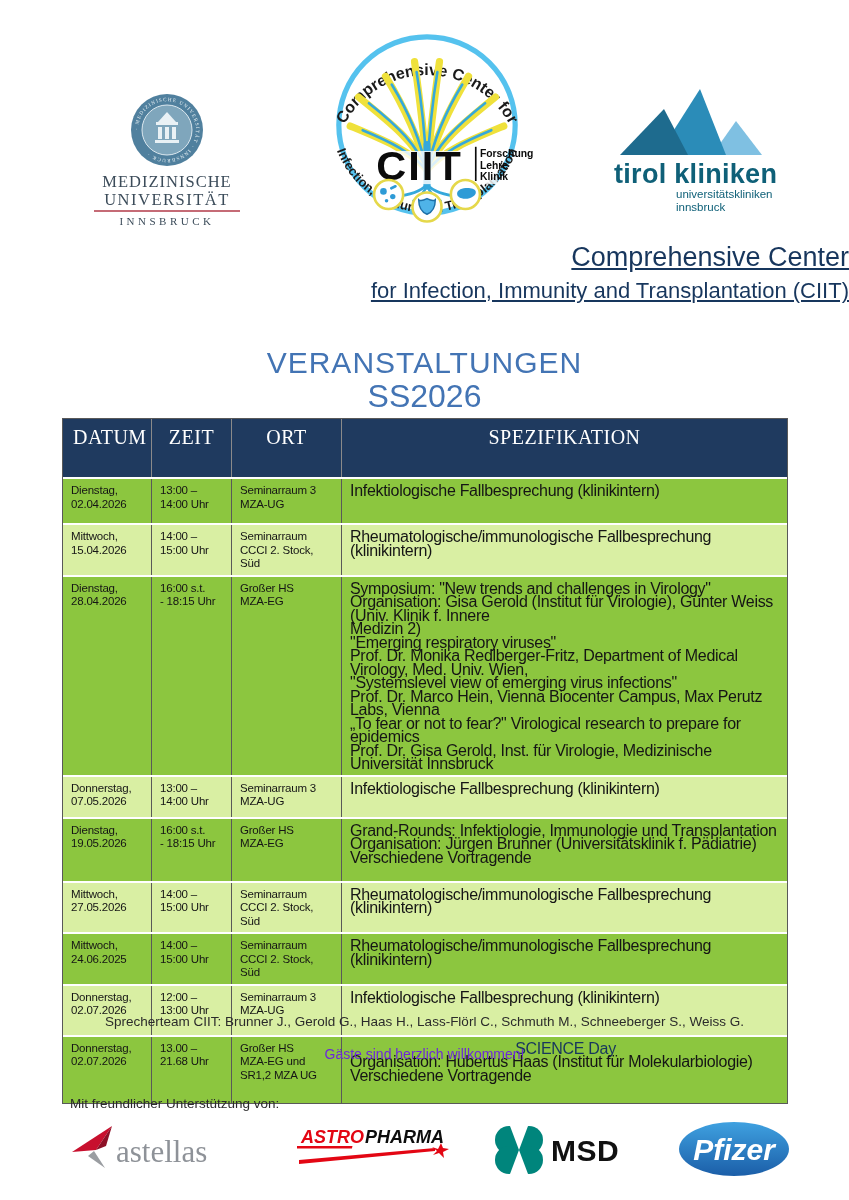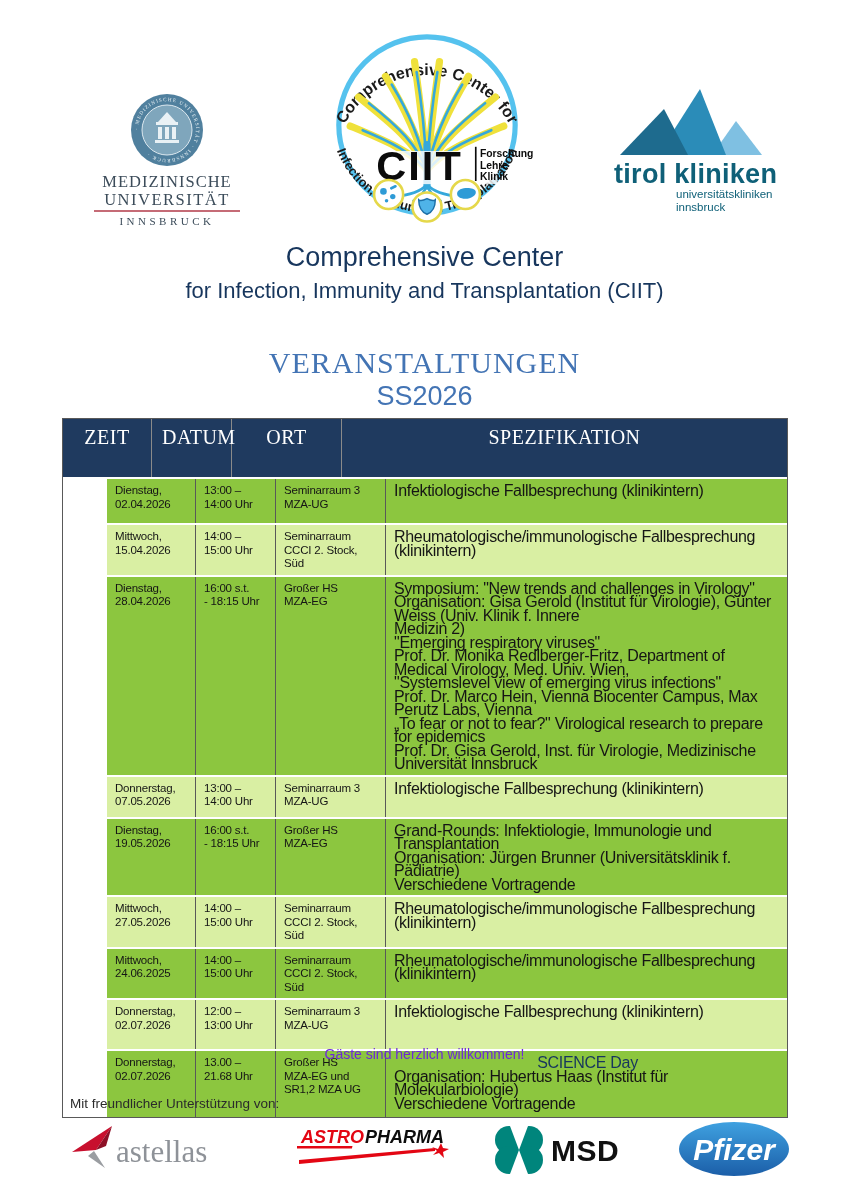--- a/index.html
+++ b/index.html
@@ -5,34 +5,34 @@
   * { margin:0; padding:0; box-sizing:border-box; }
   body { background:#e8e8e8; font-family:"Liberation Sans","DejaVu Sans",sans-serif; }
   .page { position:relative; width:849px; height:1200px; background:#ffffff; margin:0 auto; overflow:hidden; }
 
   
   .mui-logo   { position:absolute; left:72px;  top:92px;  width:190px; }
   .ciit-logo  { position:absolute; left:318px; top:14px;  width:218px; }
   .tirol-logo { position:absolute; left:612px; top:83px;  width:178px; }
 
   
-  .title-block { position:absolute; top:240px; left:0; width:100%; text-align:center; color:var(--title_navy,#17365d); }
+  .title-block { position:absolute; top:240px; left:0; width:100%; text-align:right; color:var(--title_navy,#17365d);text-decoration:underline; }
   .title-line1 { font-size:27px; line-height:34px; }
   .title-line2 { font-size:22px; line-height:34px; }
   .event-block { position:absolute; top:346px; left:0; width:100%; text-align:center; color:var(--event_blue,#4374b4); }
-  .event-title  { font-size:30px; line-height:34px; letter-spacing:1px;font-family:Liberation Serif, serif; }
-  .event-season { font-size:27px; line-height:32px; }
+  .event-title  { font-size:30px; line-height:34px; letter-spacing:1px; }
+  .event-season { font-size:32px; line-height:32px; }
 
   
   .table-wrap { position:absolute; left:62px; top:418px; width:726px; border:1px solid var(--border_gray,#595959); background:#fff; }
   .t-header { display:grid; grid-template-columns:89px 80px 110px 1fr; background:var(--header_navy,#1f3a5f); min-height:58px; margin-bottom:2px; }
   .t-header .hcell { color:#fff; font-family:"Liberation Serif","DejaVu Serif",serif; font-size:20px; letter-spacing:0.5px; padding-top:7px; border-right:1px solid #8a8a8a; text-align:center; }
   .t-header .hcell:last-child { border-right:none; }
   .t-header .h-datum { text-align:left; padding-left:10px; }
-  .t-row { display:grid; grid-template-columns:89px 80px 110px 1fr; margin-bottom:2px;margin-left:44px; }
+  .t-row { display:grid; grid-template-columns:89px 80px 110px 1fr; margin-bottom:2px; }
   .t-row:last-child { margin-bottom:0; }
   .t-row:nth-child(odd)  { background:var(--row_green_dark,#8cc63f); }
   .t-row:nth-child(even) { background:var(--row_green_light,#d9efa3); }
   .t-row:nth-child(1){min-height:44px} .t-row:nth-child(2){min-height:43px}
   .t-row:nth-child(3){min-height:141px} .t-row:nth-child(4){min-height:40px}
   .t-row:nth-child(5){min-height:62px} .t-row:nth-child(6){min-height:36px}
   .t-row:nth-child(7){min-height:41px} .t-row:nth-child(8){min-height:49px}
   .t-row:nth-child(9){min-height:66px}
   .cell { padding:5px 6px 4px 8px; font-size:11.5px; line-height:13.5px; color:#151515; white-space:pre-line; border-right:1px solid var(--border_gray,#595959); letter-spacing:-0.2px; }
   .c-spez { border-right:none; font-size:16px; letter-spacing:-0.3px; }
@@ -159,22 +159,22 @@
     <div class="title-line1">Comprehensive Center</div>
     <div class="title-line2">for Infection, Immunity and Transplantation (CIIT)</div>
   </div>
   <div class="event-block">
     <div class="event-title">VERANSTALTUNGEN</div>
     <div class="event-season">SS2026</div>
   </div>
 
   <div class="table-wrap">
     <div class="t-header">
+      <div class="hcell h-datum">DATUM</div>
       <div class="hcell">ZEIT</div>
-      <div class="hcell h-datum">DATUM</div>
       <div class="hcell">ORT</div>
       <div class="hcell">SPEZIFIKATION</div>
     </div>
     <div class="t-body" id="table-body">
     <div class="t-row">
       <div class="cell c-date">Dienstag,
 02.04.2026</div>
       <div class="cell c-zeit">13:00 –
 14:00 Uhr</div>
       <div class="cell c-ort">Seminarraum 3
@@ -269,20 +269,21 @@
 21.68 Uhr</div>
       <div class="cell c-ort">Großer HS
 MZA-EG und
 SR1,2 MZA UG</div>
       <div class="cell c-spez"><span class="spez-hl">SCIENCE Day</span><span class="spez-txt">Organisation: Hubertus Haas (Institut für Molekularbiologie)
 Verschiedene Vortragende</span></div>
     </div>
   </div>
   </div>
 
+  <div class="sprecherteam">Sprecherteam CIIT: Brunner J., Gerold G., Haas H., Lass-Flörl C., Schmuth M., Schneeberger S., Weiss G.</div>
   <div class="guests">Gäste sind herzlich willkommen!</div>
   <div class="support">Mit freundlicher Unterstützung von:</div>
 
   <div class="sponsors">
     <svg width="188" height="60" viewBox="0 0 188 60" xmlns="http://www.w3.org/2000/svg">
       <g>
         <polygon points="2,32 42,6 26,30" fill="#c8102e"></polygon>
         <polygon points="26,30 42,6 36,26" fill="#8d1026"></polygon>
         <polygon points="24,31 35,48 18,36" fill="#9a9da1"></polygon>
       </g>

